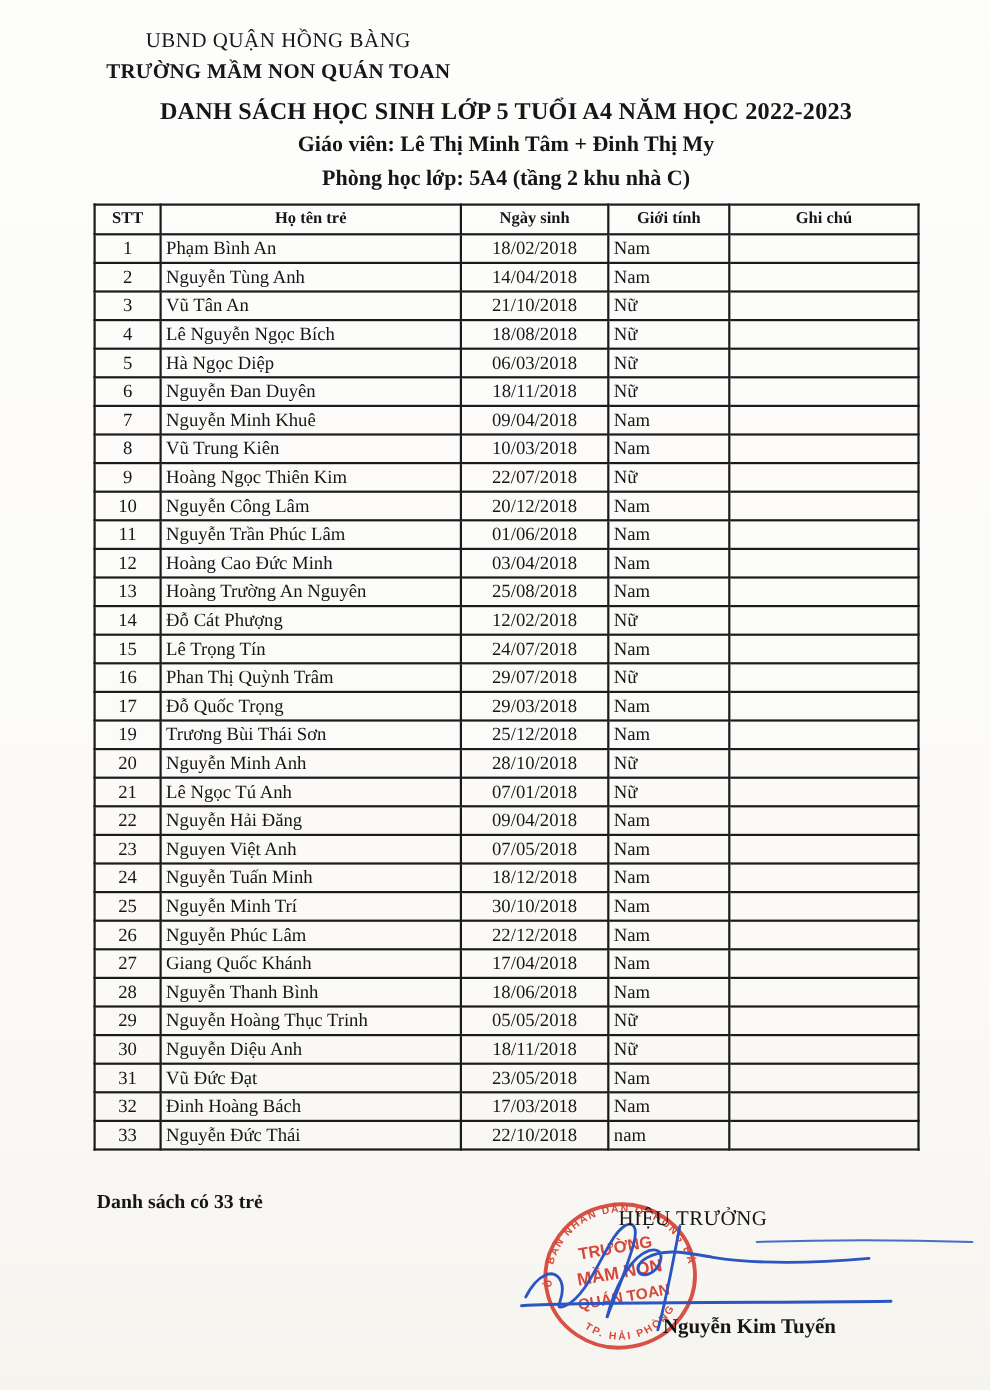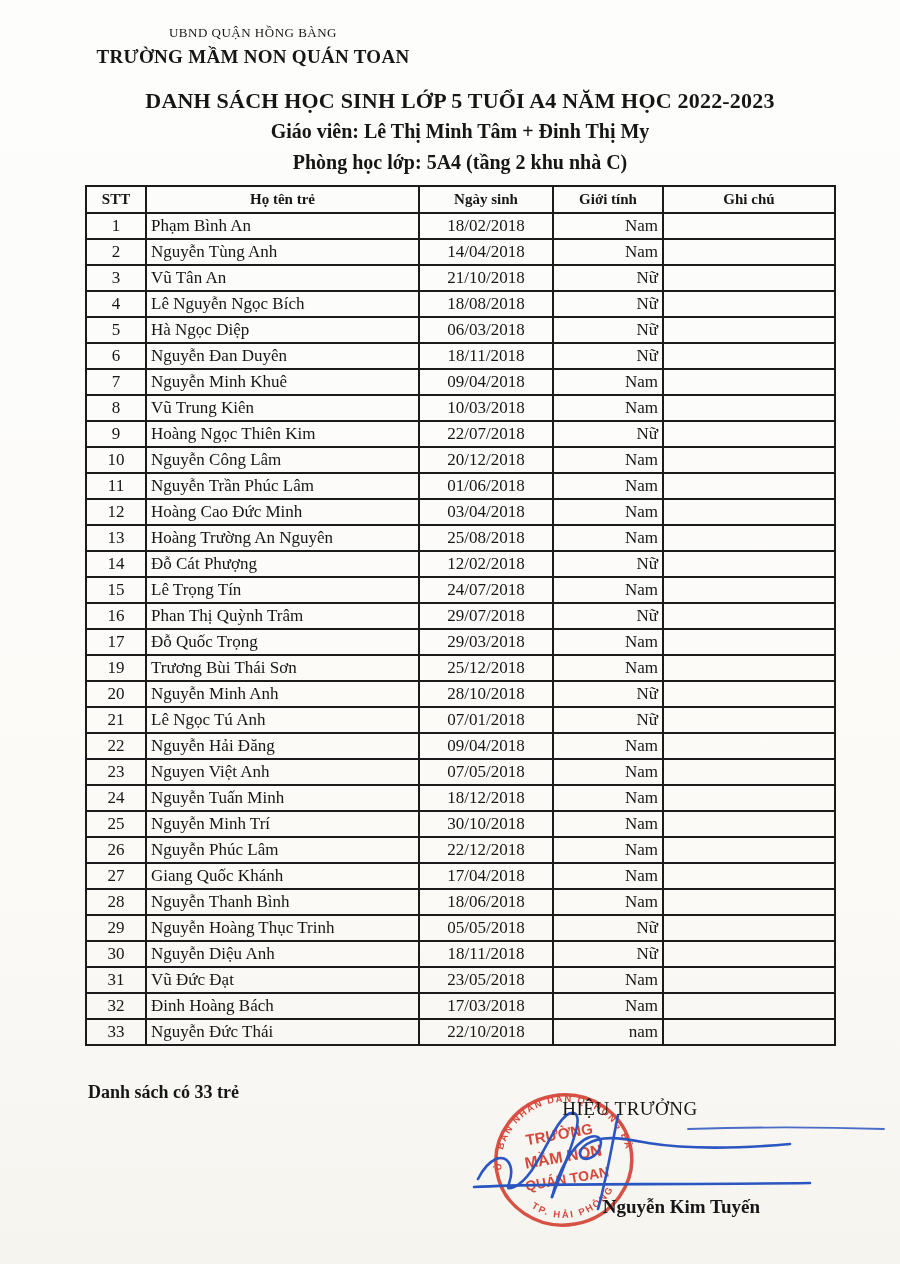--- a/index.html
+++ b/index.html
@@ -4,21 +4,21 @@
 <style>
   html,body{margin:0;padding:0;}
   body{
     width:900px;height:1264px;position:relative;
     background:linear-gradient(180deg,#fdfdfc 0%,#fbfaf7 70%,#f6f4ef 100%);
     font-family:"Liberation Serif","DejaVu Serif",serif;
     color:#161616;overflow:hidden;
   }
   .page{position:absolute;inset:0;}
   .org{position:absolute;left:78px;top:24px;width:350px;text-align:center;line-height:1.45;}
-  .org .l1{font-size:13px;letter-spacing:.5px;text-align:center;}
+  .org .l1{font-size:19px;letter-spacing:.5px;text-align:center;}
   .org .l2{font-size:19px;font-weight:bold;letter-spacing:.3px;}
   .title{position:absolute;left:0;top:88px;width:920px;text-align:center;
          font-size:22px;font-weight:bold;letter-spacing:.2px;}
   .subtitle1{position:absolute;left:0;top:120px;width:920px;text-align:center;
          font-size:20px;font-weight:bold;}
   .subtitle2{position:absolute;left:0;top:151px;width:920px;text-align:center;
          font-size:20px;font-weight:bold;}
   table.roster{
     position:absolute;left:85px;top:185px;width:749px;
     border-collapse:collapse;table-layout:fixed;
@@ -28,21 +28,21 @@
     border:2px solid #1b1b1b;padding:0 4px;height:24px;
     overflow:hidden;white-space:nowrap;
   }
   table.roster th{font-weight:bold;text-align:center;height:25px;font-size:15px;}
   table.roster td{font-weight:normal;}
   col.c0{width:60px;} col.c1{width:273px;} col.c2{width:134px;}
   col.c3{width:110px;} col.c4{width:172px;}
   td.c0{text-align:center;}
   td.c1{text-align:left;padding-left:7px;}
   td.c2{text-align:center;}
-  td.c3{text-align:right;margin-top:34px;}
+  td.c3{text-align:left;margin-top:34px;}
   td.c4{text-align:left;}
   .summary{position:absolute;left:88px;top:1082px;font-size:18px;font-weight:bold;}
   .sig-title{position:absolute;left:500px;top:1098px;width:260px;text-align:center;
              font-size:19px;font-weight:normal;letter-spacing:.5px;}
   .signer{position:absolute;left:500px;top:1196px;width:260px;text-align:right;
           font-size:19px;font-weight:bold;}
   .stamp-svg{position:absolute;left:487px;top:1087px;transform:rotate(-10deg);opacity:.92;}
   .sig-svg{position:absolute;left:460px;top:1097px;}
 </style>
 </head>

